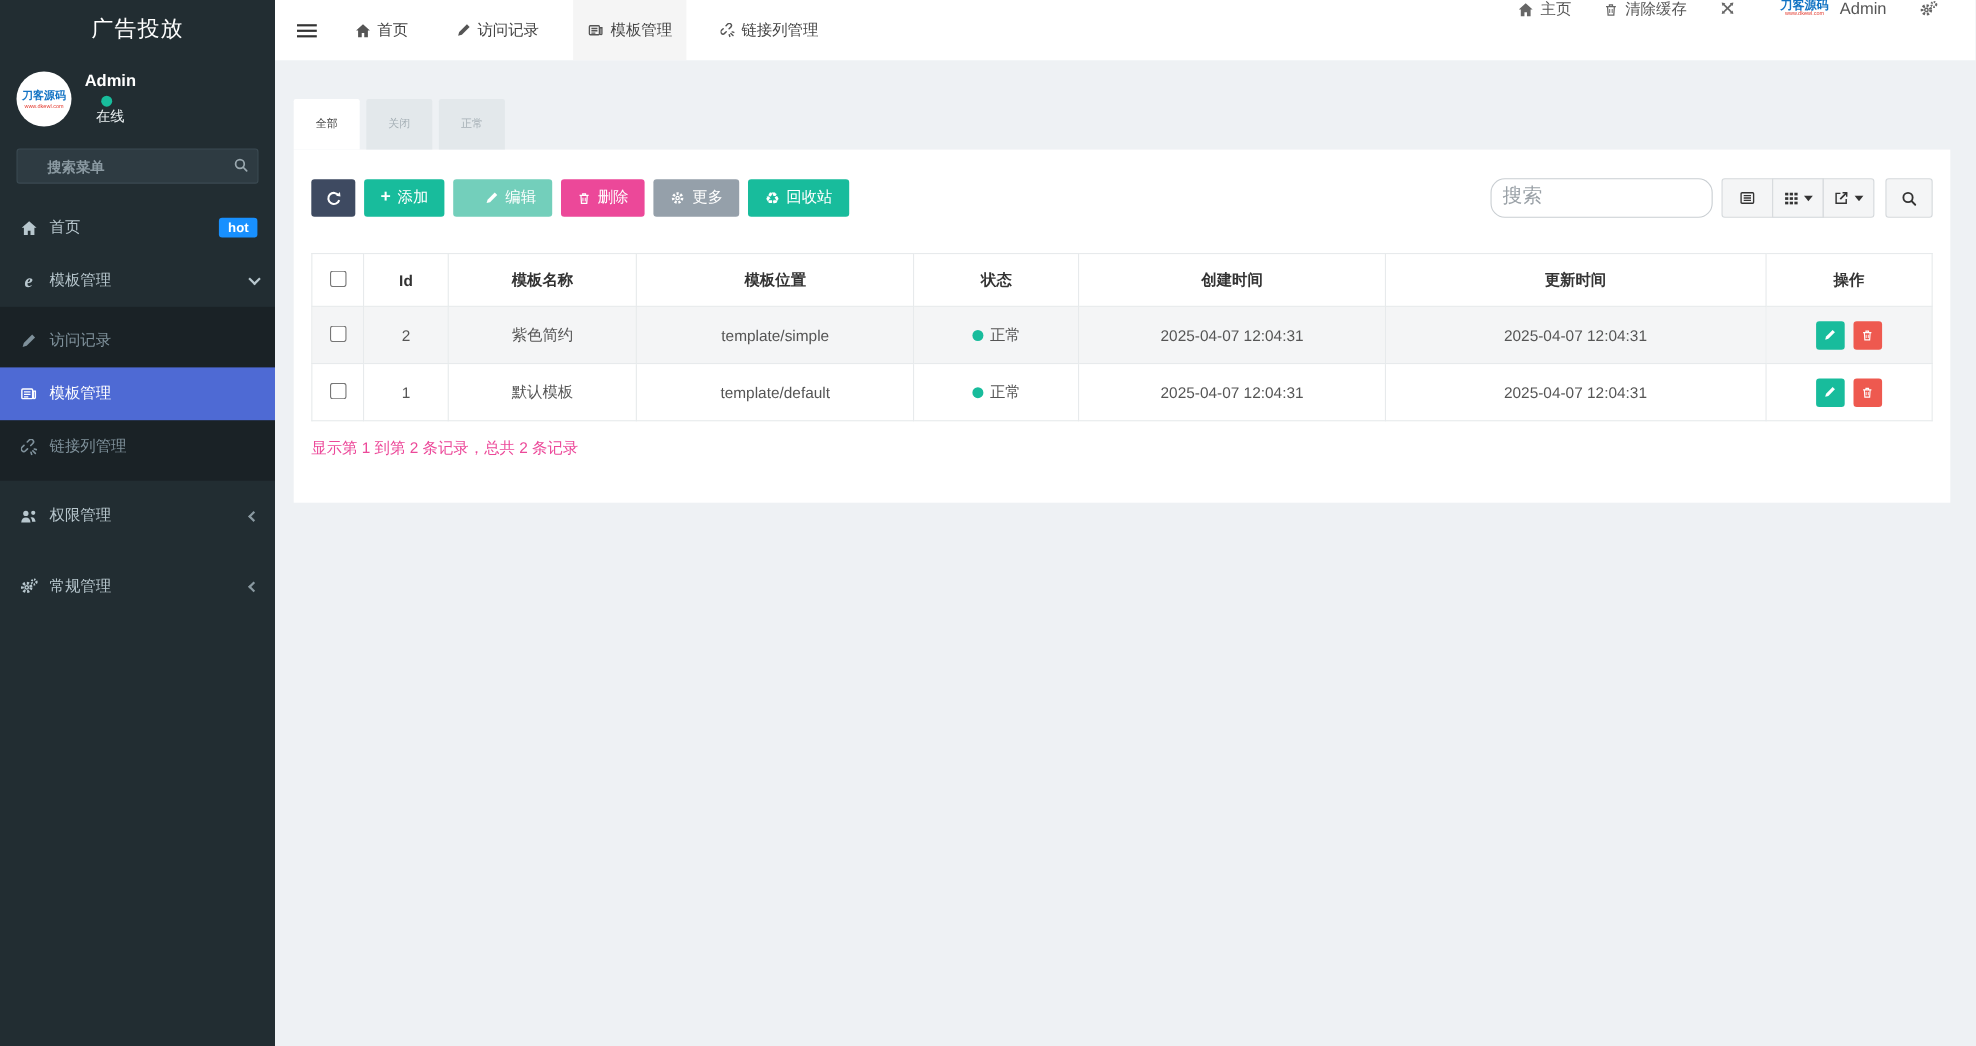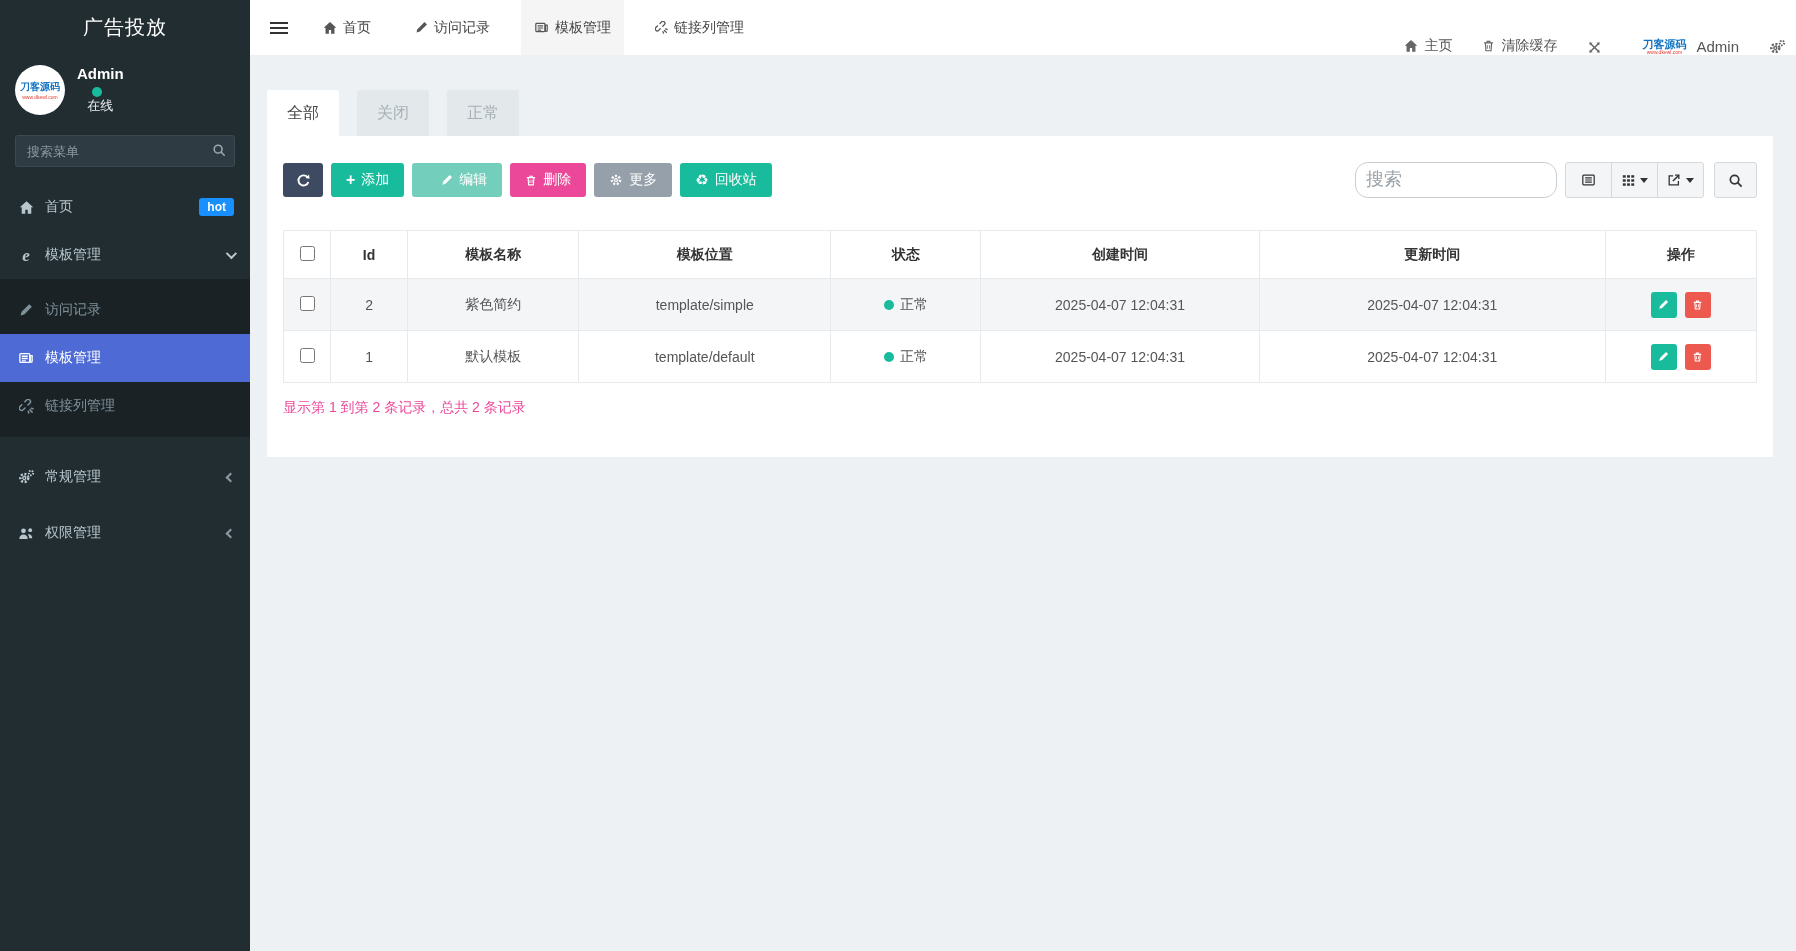--- a/index.html
+++ b/index.html
@@ -12,21 +12,21 @@
   .brand { height:55px; line-height:55px; text-align:center; color:#fff; font-size:20px; letter-spacing:1px; }
   .user-panel { display:flex; align-items:center; padding:10px 15px 14px; }
   .avatar { width:50px; height:50px; border-radius:50%; background:#fff; display:flex; flex-direction:column; align-items:center; justify-content:center; flex:none; overflow:hidden; }
   .avatar .av-main { color:#1273c4; font-weight:bold; font-size:10px; white-space:nowrap; }
   .avatar .av-sub { color:#e23b30; font-size:5px; white-space:nowrap; }
   .user-info { margin-left:12px; }
   .user-name { color:#fff; font-weight:bold; font-size:15px; margin-bottom:5px; }
   .user-status { display:flex; align-items:center; color:#eaf0f2; font-size:13px;flex-direction:column; }
   .dot { width:10px; height:10px; border-radius:50%; background:#18bc9c; display:inline-block; margin-right:7px; flex:none; }
   .side-search { margin:6px 15px 16px; position:relative; }
-  .side-search input { width:100%; height:32px; background:#2e3b42; border:1px solid #3b4a52; border-radius:3px; color:#cfd8dc; padding:0 30px 0 11px; font-size:13px; outline:none; }
+  .side-search input { width:100%; height:32px; background:#2e3b42; border:1px solid #3b4a52; border-radius:3px; color:#cfd8dc; padding:0 30px 0 27px; font-size:13px; outline:none;font-weight:bold; }
   .side-search input::placeholder { color:#8a99a1; }
   .side-search .s-icon { position:absolute; right:9px; top:8px; color:#9aa8af; }
   .menu { flex:1; }
   .m-item { display:flex; align-items:center; height:48px; padding:0 16px; color:#b8c7ce; cursor:pointer; position:relative; }
   .m-item .mi { width:20px; display:inline-flex; justify-content:center; color:inherit; flex:none; }
   .m-item .lbl { margin-left:9px; }
   .badge-hot { margin-left:auto; background:#1890ff; color:#fff; font-size:12px; font-weight:bold; border-radius:3px; padding:2px 8px; }
   .chev-down { margin-left:auto; width:8px; height:8px; border-right:2px solid #b8c7ce; border-bottom:2px solid #b8c7ce; transform:rotate(45deg) translateY(-2px); }
   .chev-left { margin-left:auto; width:7px; height:7px; border-left:2px solid #8a99a1; border-bottom:2px solid #8a99a1; transform:rotate(45deg); }
   .submenu { background:#1a2226; padding:7px 0; }
@@ -36,32 +36,32 @@
   .ie-e { font-family:"Liberation Serif",serif; font-style:italic; font-weight:bold; font-size:17px; line-height:1; }
 
   
   .main { flex:1; display:flex; flex-direction:column; min-width:0; }
   .topbar { height:55px; background:#fff; display:flex; align-items:stretch; flex:none; }
   .burger-wrap { display:flex; align-items:center; padding:0 22px 0 20px; cursor:pointer; }
   .burger { width:18px; height:2px; background:#333; box-shadow:0 -5px 0 #333, 0 5px 0 #333; }
   .ttab { display:flex; align-items:center; padding:0 13px; margin-right:18px; color:#444; cursor:pointer; font-size:14px; }
   .ttab .ti { margin-right:6px; color:#555; display:inline-flex; }
   .ttab.active { background:#f5f5f5; }
-  .top-right { margin-left:auto; display:flex; align-items:flex-end; padding-right:4px; color:#555; }
+  .top-right { margin-left:auto; display:flex; align-items:flex-start; padding-right:28px; color:#555; }
   .tr-item { display:flex; align-items:center; margin-left:30px; cursor:pointer; }
   .tr-item .ti { margin-right:6px; color:#666; display:inline-flex; }
   .mini-logo { margin-left:34px; display:flex; flex-direction:column; align-items:center; line-height:1; cursor:pointer; }
   .mini-logo .ml-a { color:#1273c4; font-weight:bold; font-size:11px; white-space:nowrap; }
   .mini-logo .ml-b { color:#e23b30; font-size:5px; white-space:nowrap; }
   .admin-name { margin-left:10px; font-size:15px; color:#555; cursor:pointer; }
 
   
   .content { flex:1; background:#eef1f4; padding:35px 23px 0 17px; overflow:hidden; }
   .ftabs { display:flex; }
-  .ftab { height:46px; line-height:46px; padding:0 20px; margin-right:18px; background:#e3e8eb; color:#a6b0b6; font-size:16px; cursor:pointer; border-radius:2px 2px 0 0; }
+  .ftab { height:46px; line-height:46px; padding:0 20px; margin-right:6px; background:#e3e8eb; color:#a6b0b6; font-size:10px; cursor:pointer; border-radius:2px 2px 0 0; }
   .ftab.active { background:#fff; color:#444; }
   .panel { background:#fff; padding:26px 16px 40px; }
 
   .toolbar { display:flex; align-items:center; }
   .btn { height:34px; border:none; border-radius:3px; color:#fff; font-size:14px; padding:0 15px; margin-right:8px; display:inline-flex; align-items:center; cursor:pointer; font-family:inherit; }
   .btn .bi { display:inline-flex; margin-right:6px; }
   .btn-refresh { width:40px; justify-content:center; padding:0; background:#3e4a61; }
   .btn-refresh .bi { margin:0; }
   .btn-green { background:#18bc9c; }
   .btn-edit { background:#73cfbb; cursor:default;padding-left:29px; }
@@ -171,46 +171,46 @@
                   <path d="M9.6 6.4l1.9-1.9a2.4 2.4 0 0 0-3.4-3.4L6.2 3"></path>
                   <path d="M6.4 9.6l-1.9 1.9a2.4 2.4 0 0 1-3.4-3.4L3 6.2"></path>
                   <path d="M11.6 11.6l2.4 2.4M13 9.8l2 .6M9.8 13l.6 2"></path>
                 </g>
               </svg>
             </span>
           <span class="lbl">链接列管理</span>
         </div>
       </div>
 
-      <div class="m-item gap16">
-        <span class="mi">
-            <svg width="17" height="16" viewBox="0 0 17 16">
-              <g fill="none" stroke="currentColor">
-                <circle cx="6.3" cy="9" r="3.9" stroke-width="2.6" stroke-dasharray="2 1.6"></circle>
-                <circle cx="6.3" cy="9" r="1.5" stroke-width="1.3"></circle>
-                <circle cx="13" cy="4" r="2.2" stroke-width="2" stroke-dasharray="1.4 1.1"></circle>
-              </g>
-            </svg>
-          </span>
-        <span class="lbl">常规管理</span>
-        <span class="chev-left"></span>
-      </div>
-
       <div class="m-item gap8">
         <span class="mi">
             <svg width="17" height="15" viewBox="0 0 17 15">
               <g fill="currentColor">
                 <circle cx="5.5" cy="4.8" r="2.4"></circle>
                 <path d="M1.3 13c0-2.8 1.8-4.5 4.2-4.5s4.2 1.7 4.2 4.5z"></path>
                 <circle cx="12.2" cy="4.2" r="1.9"></circle>
                 <path d="M10.9 8.2c2 .1 3.3 1.6 3.4 4.1h-3.1c-.1-1.7-.6-3.1-1.5-3.8z"></path>
               </g>
             </svg>
           </span>
         <span class="lbl">权限管理</span>
+        <span class="chev-left"></span>
+      </div>
+
+      <div class="m-item gap16">
+        <span class="mi">
+            <svg width="17" height="16" viewBox="0 0 17 16">
+              <g fill="none" stroke="currentColor">
+                <circle cx="6.3" cy="9" r="3.9" stroke-width="2.6" stroke-dasharray="2 1.6"></circle>
+                <circle cx="6.3" cy="9" r="1.5" stroke-width="1.3"></circle>
+                <circle cx="13" cy="4" r="2.2" stroke-width="2" stroke-dasharray="1.4 1.1"></circle>
+              </g>
+            </svg>
+          </span>
+        <span class="lbl">常规管理</span>
         <span class="chev-left"></span>
       </div>
     </nav>
   </aside>
 
   <div class="main">
     <header class="topbar">
       <div class="burger-wrap">
           <span class="burger"></span>
         </div>

